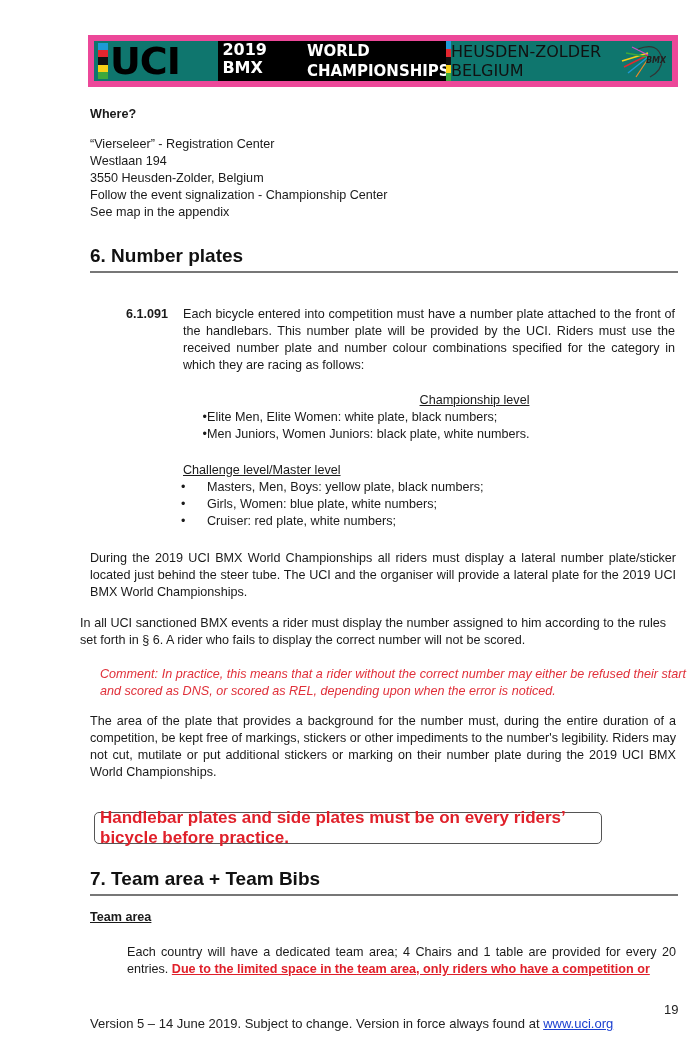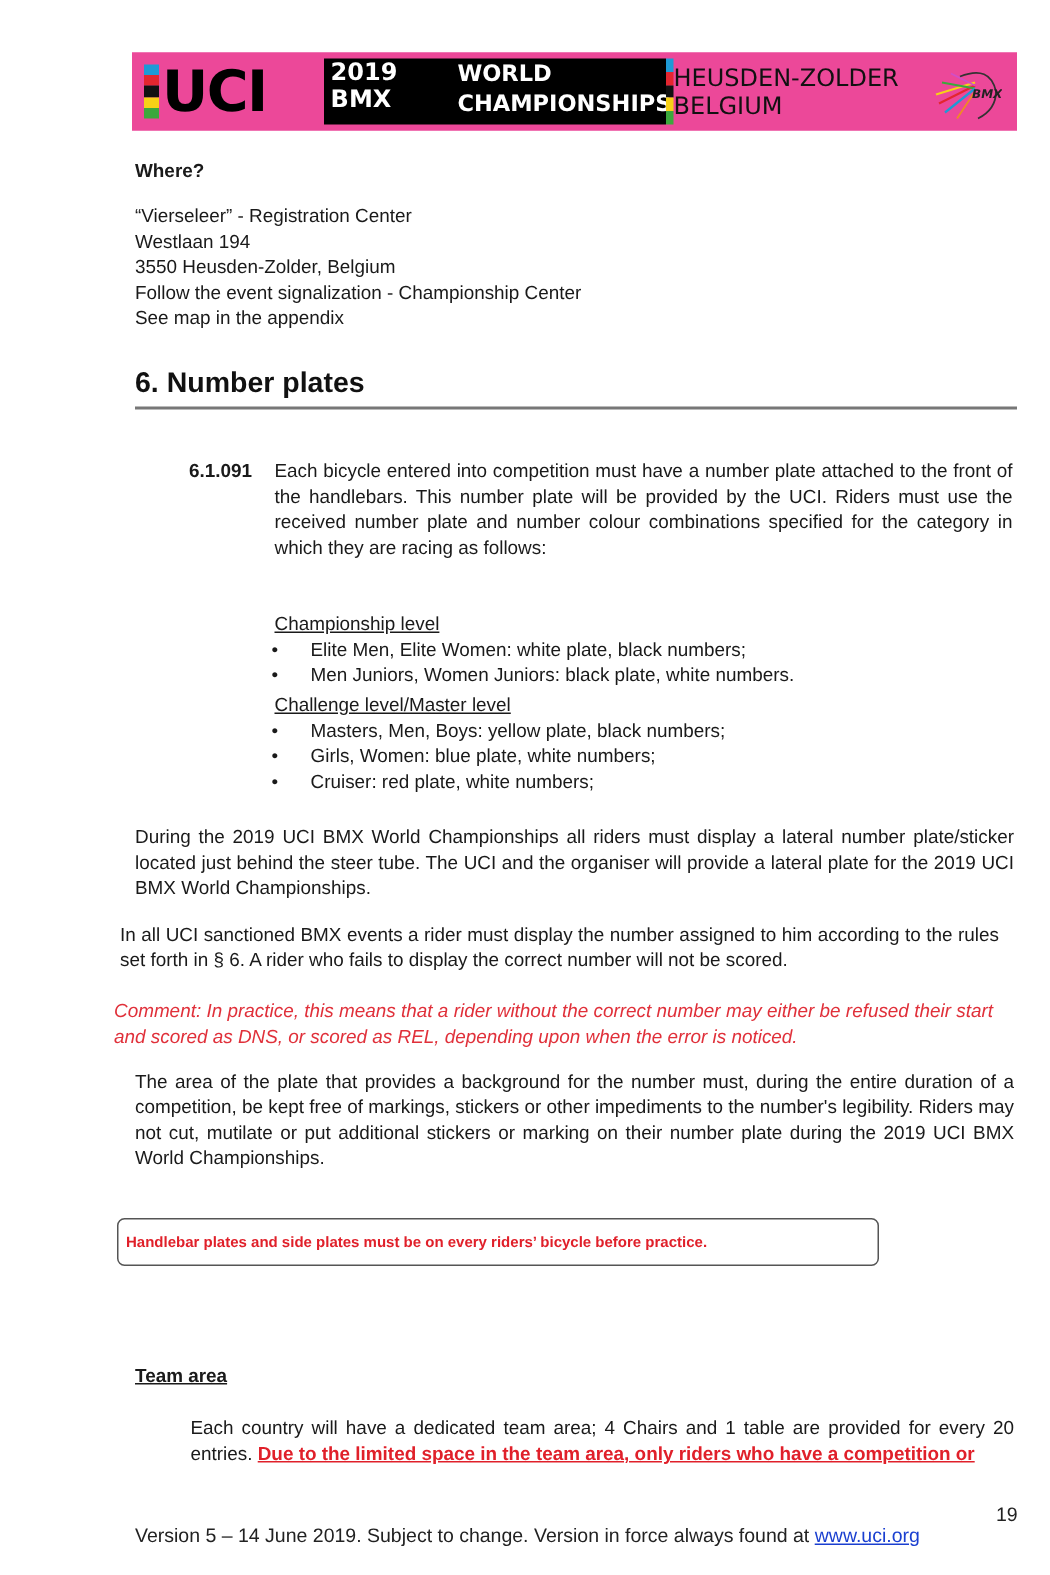--- a/index.html
+++ b/index.html
@@ -5,21 +5,21 @@
     html, body { margin: 0; padding: 0; background: #ffffff; }
     body {
       width: 700px; height: 1050px; position: relative; overflow: hidden;
       font-family: "Liberation Sans", sans-serif; color: #1a1a1a;
     }
     .page { position: absolute; left: 0; top: 0; width: 700px; height: 1050px; }
 
     
     .banner {
       position: absolute; left: 88px; top: 35px; width: 590px; height: 52px;
-      border: 4px solid #ec4899; background: #ec4899; display: flex; box-sizing: border-box;
+      border: 6px solid #ec4899; background: #0f766e; display: flex; box-sizing: border-box;
     }
     .uci-block { width: 120px; display: flex; align-items: center; padding-left: 4px; }
     .uci-stripes { width: 10px; height: 36px; display: flex; flex-direction: column; margin-right: 2px; }
     .uci-stripes span { flex: 1; }
     .uci-text { font-family: "DejaVu Sans", sans-serif; font-weight: bold; font-size: 38px; letter-spacing: -1px; color: #000; line-height: 1; }
     .black-block {
       background: #000; color: #fff; width: 228px; display: flex; flex-direction: row; justify-content: center;
       padding-left: 8px; box-sizing: border-box;
     }
     .black-block .l1 { font-family: "DejaVu Sans", sans-serif; font-weight: bold; font-size: 16px; line-height: 18px; }
@@ -37,23 +37,23 @@
     .h-section {
       position: absolute; left: 90px; width: 588px; font-weight: bold; font-size: 19px;
       border-bottom: 2px solid #777; padding-bottom: 4px; color: #111;
     }
     .underline { text-decoration: underline; }
     .red { color: #e0202a; }
     .italic-red { color: #e0303a; font-style: italic; }
     .bullet-row { display: flex; }
     .bullet-row .dot { width: 26px; }
     .callout {
-      position: absolute; left: 78px; top: 812px; width: 508px; height: 32px; box-sizing: border-box;
+      position: absolute; left: 94px; top: 812px; width: 508px; height: 32px; box-sizing: border-box;
       border: 1.5px solid #555; border-radius: 5px; display: flex; align-items: center; padding-left: 5px;
-      font-weight: bold; font-size: 10px; color: #e0202a;
+      font-weight: bold; font-size: 17px; color: #e0202a;
     }
     .footer { position: absolute; font-family: "Liberation Sans", sans-serif; font-size: 13px; color: #222; }
     .footer a { color: #1a3fd0; text-decoration: underline; }
   </style>
 </head>
 <body>
 
 <div class="page">
 
   <div class="banner">
@@ -103,21 +103,21 @@
     <div>3550 Heusden-Zolder, Belgium</div>
     <div>Follow the event signalization - Championship Center</div>
     <div>See map in the appendix</div>
   </div>
 
   <div class="h-section" style="top:245px;">6. Number plates</div>
 
   <div class="txt bold" style="left:126px; top:306px;">6.1.091</div>
   <div class="txt justify" style="left:183px; top:306px; width:492px;">Each bicycle entered into competition must have a number plate attached to the front of the handlebars. This number plate will be provided by the UCI. Riders must use the received number plate and number colour combinations specified for the category in which they are racing as follows:</div>
 
-  <div class="txt" style="left:183px; top:408px;">
+  <div class="txt" style="left:183px; top:392px;text-align:right;">
     <div class="underline">Championship level</div>
     <div class="bullet-row" style="margin-left:-2px;">
       <span class="dot">•</span>
       <span>Elite Men, Elite Women: white plate, black numbers;</span>
     </div>
     <div class="bullet-row" style="margin-left:-2px;">
       <span class="dot">•</span>
       <span>Men Juniors, Women Juniors: black plate, white numbers.</span>
     </div>
   </div>
@@ -133,25 +133,26 @@
       <span>Girls, Women: blue plate, white numbers;</span>
     </div>
     <div class="bullet-row" style="margin-left:-2px;">
       <span class="dot">•</span>
       <span>Cruiser: red plate, white numbers;</span>
     </div>
   </div>
 
   <div class="txt justify" style="left:90px; top:550px; width:586px;">During the 2019 UCI BMX World Championships all riders must display a lateral number plate/sticker located just behind the steer tube. The UCI and the organiser will provide a lateral plate for the 2019 UCI BMX World Championships.</div>
   <div class="txt justify" style="left:80px; top:615px; width:586px;">In all UCI sanctioned BMX events a rider must display the number assigned to him according to the rules set forth in § 6. A rider who fails to display the correct number will not be scored.</div>
-  <div class="txt justify italic-red" style="left:76px; top:666px; width:586px;">Comment: In practice, this means that a rider without the correct number may either be refused their start and scored as DNS, or scored as REL, depending upon when the error is noticed.</div>
+  <div class="txt justify italic-red" style="left:100px; top:666px; width:586px;">Comment: In practice, this means that a rider without the correct number may either be refused their start and scored as DNS, or scored as REL, depending upon when the error is noticed.</div>
   <div class="txt justify" style="left:90px; top:713px; width:586px;">The area of the plate that provides a background for the number must, during the entire duration of a competition, be kept free of markings, stickers or other impediments to the number's legibility. Riders may not cut, mutilate or put additional stickers or marking on their number plate during the 2019 UCI BMX World Championships.</div>
 
   <div class="callout">Handlebar plates and side plates must be on every riders’ bicycle before practice.</div>
 
+  <div class="h-section" style="top:868px;">7. Team area + Team Bibs</div>
   <div class="txt bold underline" style="left:90px; top:909px;">Team area</div>
   <div class="txt justify" style="left:127px; top:944px; width:549px;">
     <span>Each country will have a dedicated team area; 4 Chairs and 1 table are provided for every 20 entries. </span><span class="red bold underline">Due to the limited space in the team area, only riders who have a competition or</span>
   </div>
 
   <div class="footer" style="left:664px; top:1002px;">19</div>
   <div class="footer" style="left:90px; top:1016px;">
     <span>Version 5 – 14 June 2019. Subject to change. Version in force always found at </span><a>www.uci.org</a>
   </div>
 

